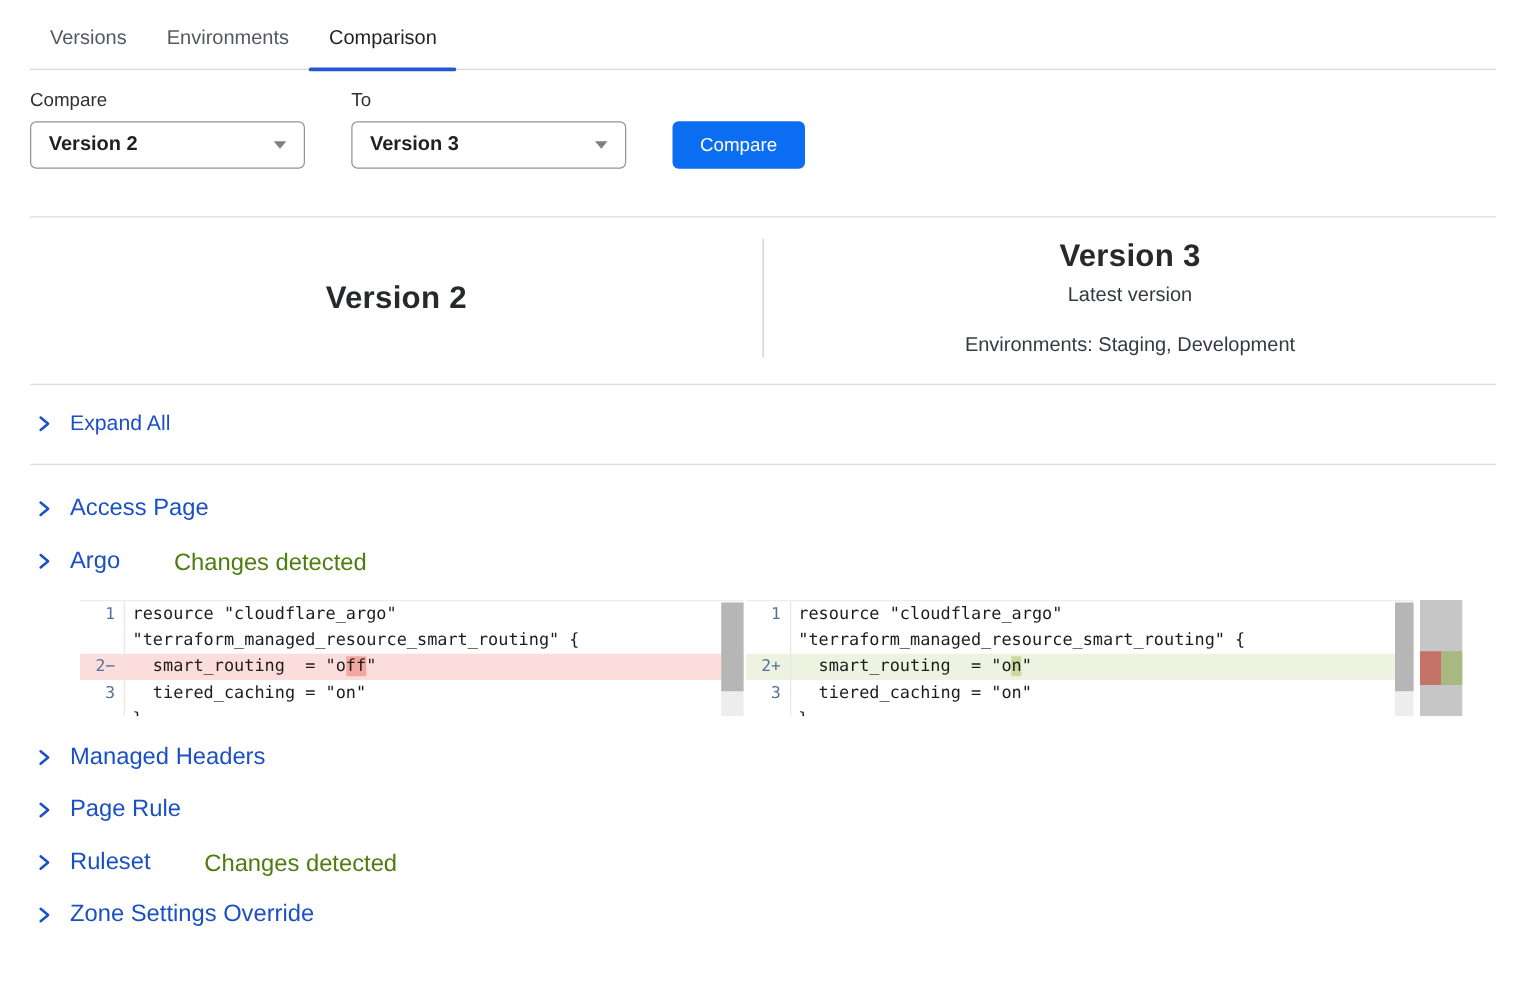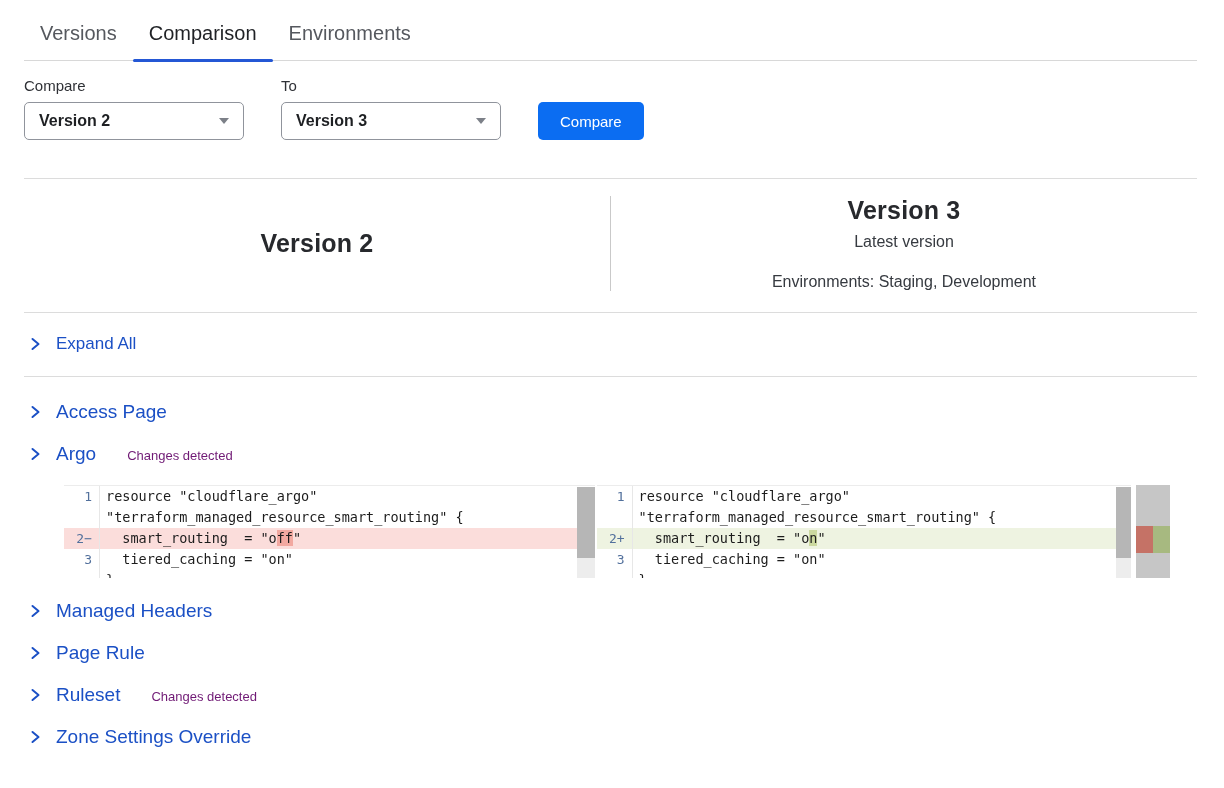--- a/index.html
+++ b/index.html
@@ -5,21 +5,21 @@
   * { box-sizing: border-box; }
   html,body { margin:0; padding:0; }
   body {
     width:1224px; height:788px; background:#ffffff;
     font-family:"Liberation Sans", sans-serif; color:#222;
     overflow:hidden;
   }
 
   
   .tabbar { display:flex; align-items:flex-end; margin:0 27px 0 24px; border-bottom:1px solid #d8d8d8; padding-top:16px; }
-  .tab { position:relative; padding:6px 16px 15px; font-size:20px; color:#55585e; cursor:pointer; }
+  .tab { position:relative; padding:6px 16px 15px; font-size:16px; color:#55585e; cursor:pointer; }
   .tab.active { color:#1f2125; }
   .tab.active::after { content:""; position:absolute; left:0; right:0; bottom:-2px; height:3px; background:#2457d5; border-radius:2px; }
 
   
   .controls { display:flex; align-items:flex-end; margin:16px 24px 0; gap:37px; }
   .field { display:flex; flex-direction:column; width:220px; }
   .field .flabel { font-size:15px; color:#2f3136; margin-bottom:8px; }
   .select { height:38px; border:1px solid #90949c; border-radius:5px; background:#fff;
             display:flex; align-items:center; justify-content:space-between;
             padding:0 14px; font-weight:bold; font-size:16px; color:#1e2023; cursor:pointer; }
@@ -40,21 +40,21 @@
   
   .expandrow { display:flex; align-items:center; gap:15px; margin:0 27px 0 24px; padding:21px 0 22px 6px;
                border-bottom:1px solid #dcdcdc; cursor:pointer; }
   .expandrow .slabel { font-size:17px; }
 
   
   .sections { margin:14px 27px 0 24px; }
   .srow { display:flex; align-items:center; gap:15px; padding-left:6px; height:42px; cursor:pointer; }
   .slabel { font-size:19px; color:#1b50c5; }
   .expandrow .slabel { color:#1b50c5;text-align:right; }
-  .badge { font-size:13px; color:#701a75; margin-left:16px; padding-top:3px; }
+  .badge { font-size:19px; color:#4d7c0f; margin-left:28px; padding-top:3px; }
   .chev { flex:0 0 auto; display:block; }
 
   
   .diff { display:flex; margin:10px 27px 12px 40px; height:93px; overflow:hidden; }
   .editor { position:relative; width:556px; height:93px; overflow:hidden; border-top:1px solid #ececec;
             font-family:"DejaVu Sans Mono","Liberation Mono",monospace; font-size:13.5px; line-height:21px; color:#1c1c1c; }
   .editor.right { width:560px; margin-left:2px; }
   .cline { display:flex; white-space:pre; }
   .ln { flex:0 0 36px; text-align:right; padding-right:7px; border-right:1px solid #e7e7e7; color:#52709c; font-size:13px; }
   .code { padding-left:6px; }
@@ -67,22 +67,22 @@
   .editor.right .sb { width:15px; }
   .ruler { position:relative; flex:0 0 34px; margin-left:5px; height:93px; background:#c6c6c6; }
   .ruler .mark-del { position:absolute; top:41px; left:0; width:17px; height:27px; background:#c57266; }
   .ruler .mark-add { position:absolute; top:41px; right:0; width:17px; height:27px; background:#a7b980; }
 </style>
 </head>
 <body>
 
 <nav class="tabbar">
   <div class="tab">Versions</div>
+  <div class="tab">Environments</div>
   <div class="tab active">Comparison</div>
-  <div class="tab">Environments</div>
 </nav>
 
 <div class="controls">
   <div class="field">
     <span class="flabel">Compare</span>
     <div class="select">
       <span>Version 2</span>
       <span class="caret"></span>
     </div>
   </div>

